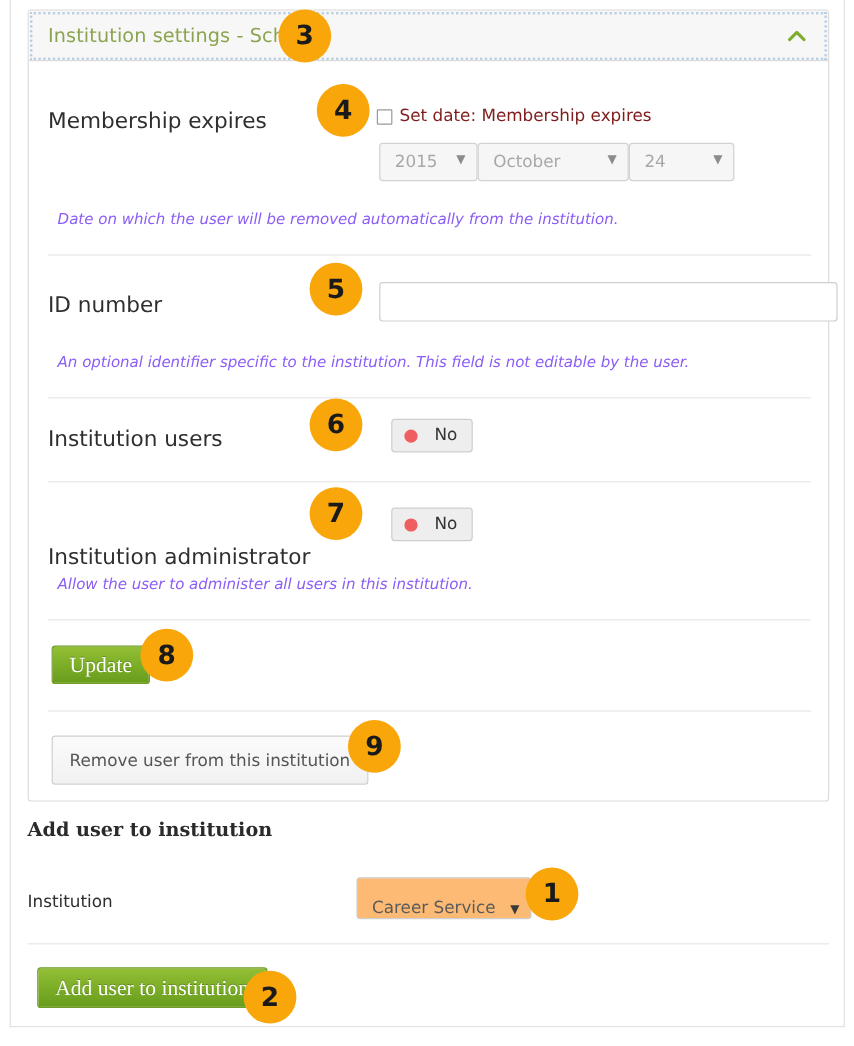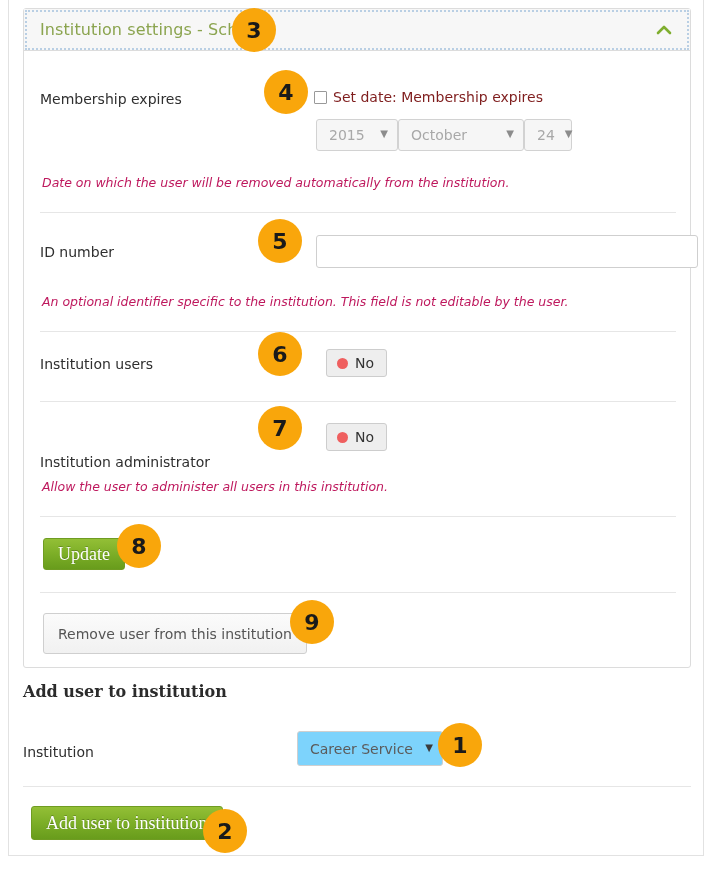--- a/index.html
+++ b/index.html
@@ -75,34 +75,34 @@
 
   
   .row {
     position: absolute;
     left: 0;
     width: 100%;
   }
   .lbl {
     position: absolute;
     left: 16px;
-    font-size: 14px;
+    font-size: 18px;
     color: #2f2f2f;
     white-space: nowrap;
   }
   .ctl {
     position: absolute;
     left: 270px;
   }
   .help {
     position: absolute;
-    left: 18px;
+    left: 24px;
     font-style: italic;
     font-size: 12.5px;
-    color: #be185d;
+    color: #8b5cf6;
     white-space: nowrap;
   }
   .divider {
     position: absolute;
     left: 16px;
     width: 636px;
     height: 1px;
     background: #e6e6e6;
   }
 
@@ -169,21 +169,21 @@
     font-size: 14px;
     padding: 0 8px;
     color: #333;
     outline: none;
   }
 
   
   .switch {
     display: inline-flex;
     align-items: center;
-    gap: 7px;
+    gap: 14px;
     box-sizing: border-box;
     height: 28px;
     padding: 0 12px 0 10px;
     border: 1px solid #cdcdcd;
     border-radius: 3px;
     background: #eeeeee;
     font-size: 14px;
     color: #333;
   }
   .dot {
@@ -283,21 +283,21 @@
 
         <div class="ctl" style="left:292px; top:68px; display:flex; gap:0;">
           <span class="sel" style="width:82px;">
             <span>2015</span>
             <span class="caret">▼</span>
           </span>
           <span class="sel" style="width:126px;">
             <span>October</span>
             <span class="caret">▼</span>
           </span>
-          <span class="sel" style="width:48px;">
+          <span class="sel" style="width:88px;">
             <span>24</span>
             <span class="caret">▼</span>
           </span>
         </div>
 
         <div class="help" style="top:124px;">Date on which the user will be removed automatically from the institution.</div>
       </div>
 
       <div class="divider" style="top:161px;"></div>
 
@@ -350,21 +350,21 @@
         </div>
       </div>
 
     </div>
   </div>
 
   <div class="section-title">Add user to institution</div>
 
   <div style="position:absolute; left:14px; top:738px; width:668px;">
     <div style="position:absolute; left:0; top:6px; font-size:14px; color:#2f2f2f;">Institution</div>
-    <span class="sel enabled" style="position:absolute; left:274px; top:-7px; width:146px; height:35px; background:#7dd3fc;">
+    <span class="sel enabled" style="position:absolute; left:274px; top:-7px; width:146px; height:35px; background:#fdba74;align-items:flex-end;">
       <span>Career Service</span>
       <span class="caret">▼</span>
     </span>
   </div>
 
   <div class="divider" style="position:absolute; left:14px; top:786px; width:668px;"></div>
 
   <div style="position:absolute; left:22px; top:806px;">
     <button class="btn-green" style="height:34px;">Add user to institution</button>
   </div>

